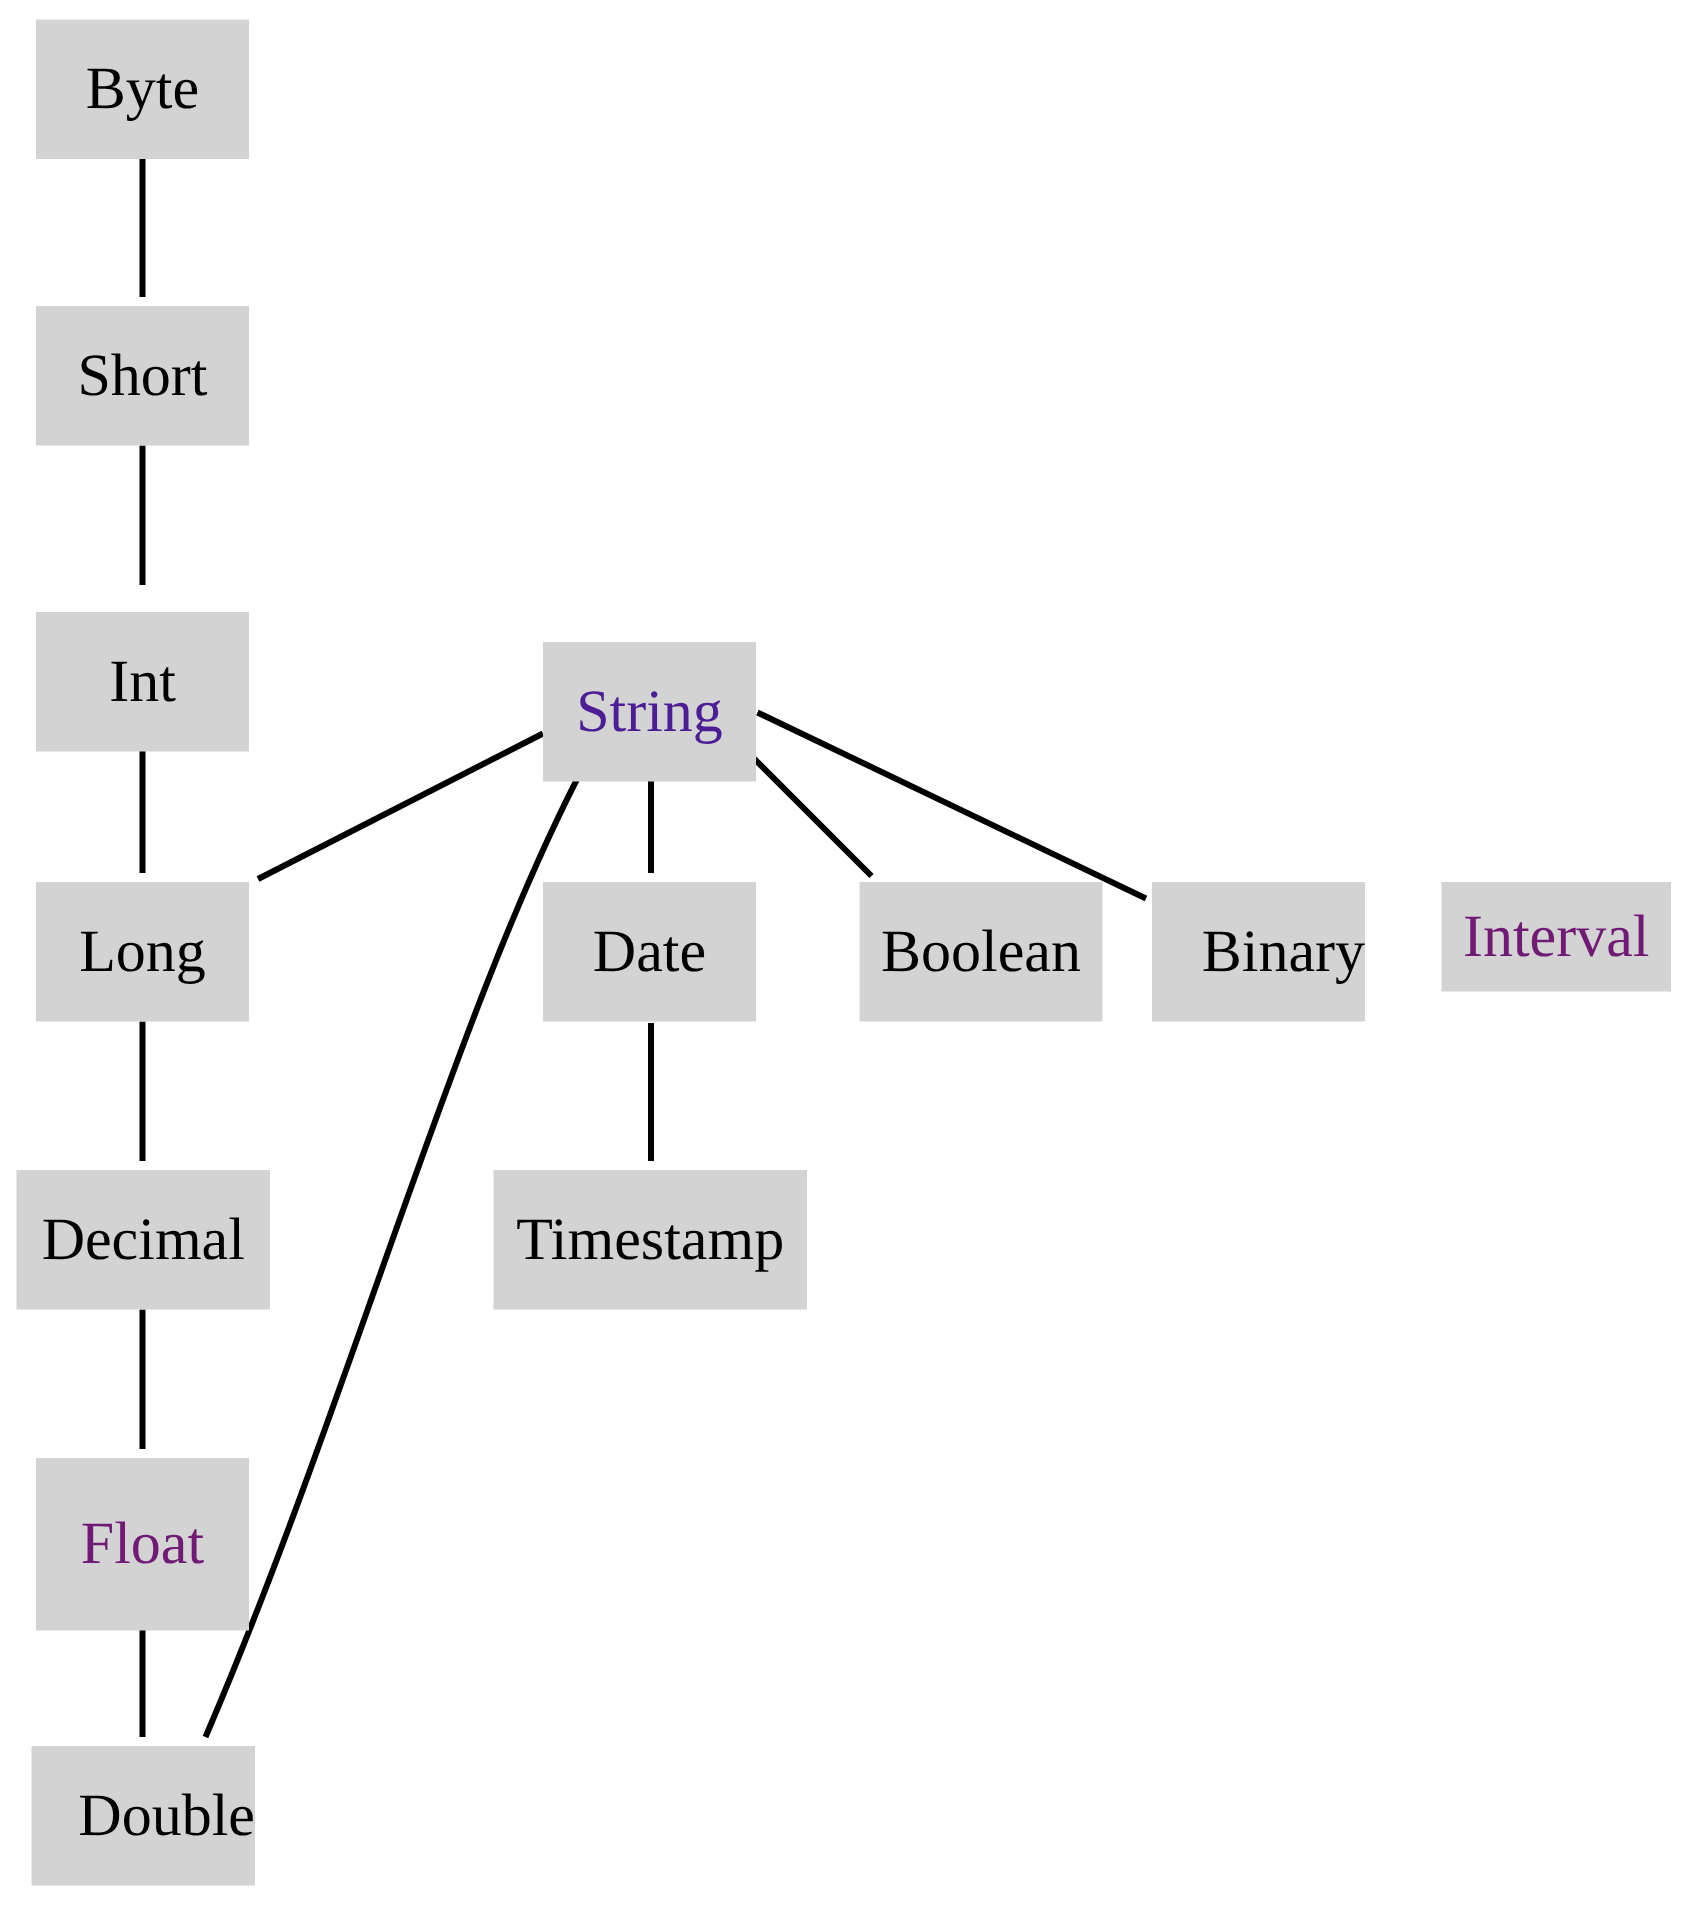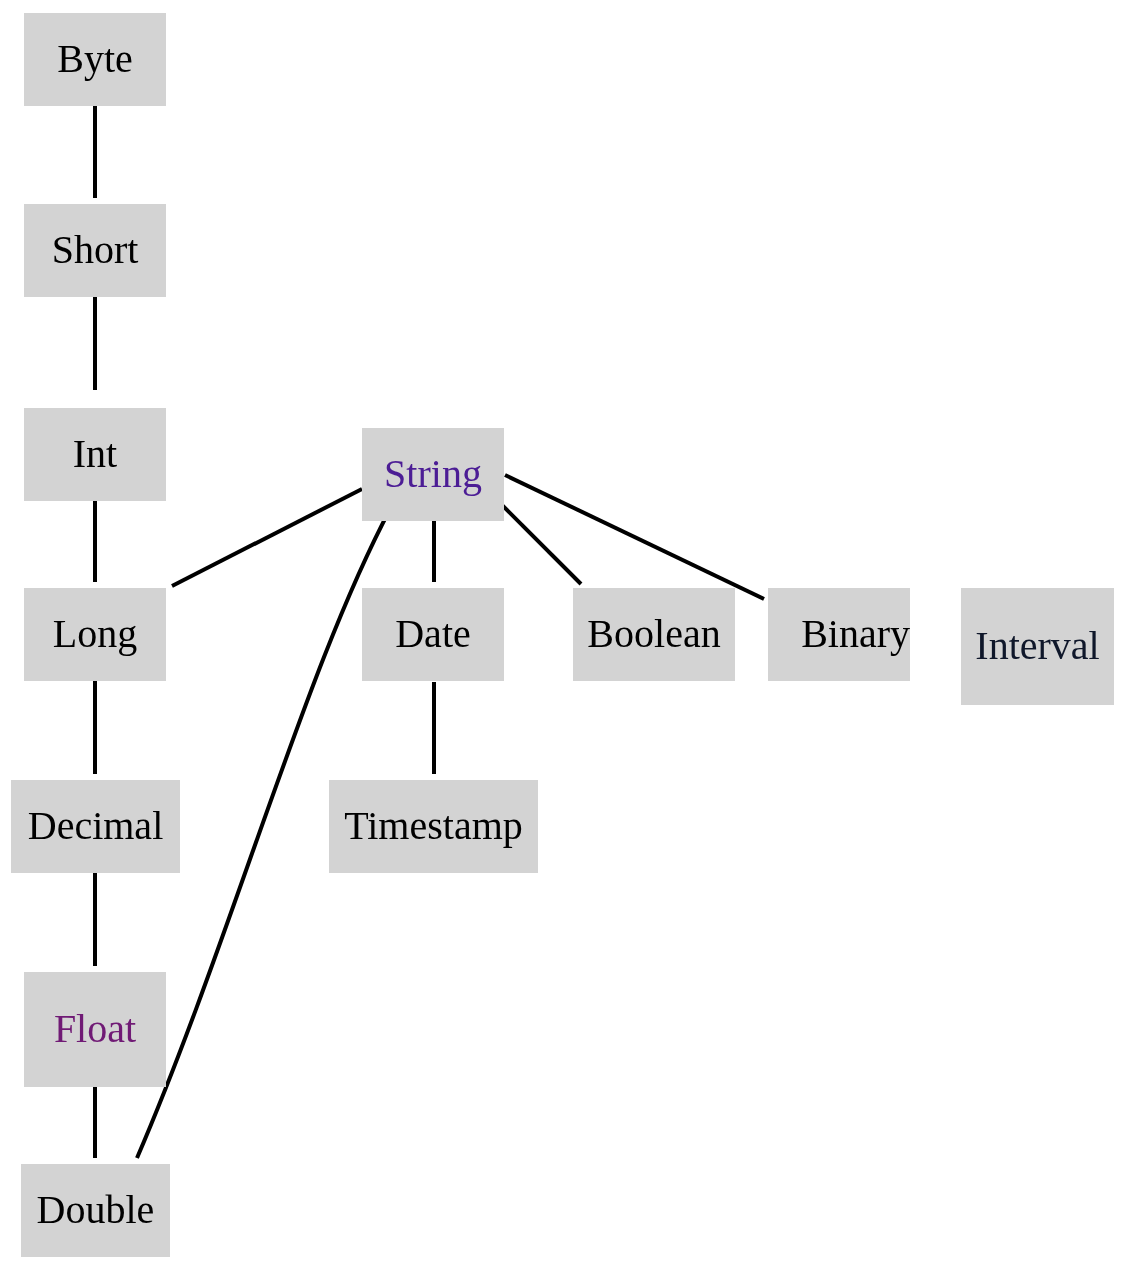--- a/index.html
+++ b/index.html
@@ -84,29 +84,29 @@
       </div>
       <div class="node" style="left: 362px; top: 588px; width: 142px; height: 93px; background: rgb(211, 211, 211); color: rgb(0, 0, 0);">
         <span class="label">Date</span>
       </div>
       <div class="node" style="left: 555px; top: 588px; width: 162px; height: 93px; background: rgb(211, 211, 211); color: #000000; margin-left: 18px;">
         <span class="label">Boolean</span>
       </div>
       <div class="node" style="left: 768px; top: 588px; width: 142px; height: 93px; background: rgb(211, 211, 211); color: rgb(0, 0, 0); justify-content: flex-end;">
         <span class="label">Binary</span>
       </div>
-      <div class="node" style="left: 961px; top: 588px; width: 153px; height: 117px; background: rgb(211, 211, 211); color: #0f172a;">
+      <div class="node" style="left: 961px; top: 588px; width: 153px; height: 73px; background: rgb(211, 211, 211); color: #701a75;">
         <span class="label">Interval</span>
       </div>
       <div class="node" style="left: 11px; top: 780px; width: 169px; height: 93px; background: rgb(211, 211, 211); color: rgb(0, 0, 0);">
         <span class="label">Decimal</span>
       </div>
       <div class="node" style="left: 329px; top: 780px; width: 209px; height: 93px; background: rgb(211, 211, 211); color: rgb(0, 0, 0);">
         <span class="label">Timestamp</span>
       </div>
       <div class="node" style="left: 24px; top: 972px; width: 142px; height: 115px; background: rgb(211, 211, 211); color: #701a75;">
         <span class="label">Float</span>
       </div>
-      <div class="node" style="left: 21px; top: 1164px; width: 149px; height: 93px; background: rgb(211, 211, 211); color: rgb(0, 0, 0);">
+      <div class="node" style="left: 21px; top: 1164px; width: 149px; height: 93px; background: rgb(211, 211, 211); color: rgb(0, 0, 0); justify-content: flex-end;">
         <span class="label">Double</span>
       </div>
     </div>
 </div>
 
 </body></html>

